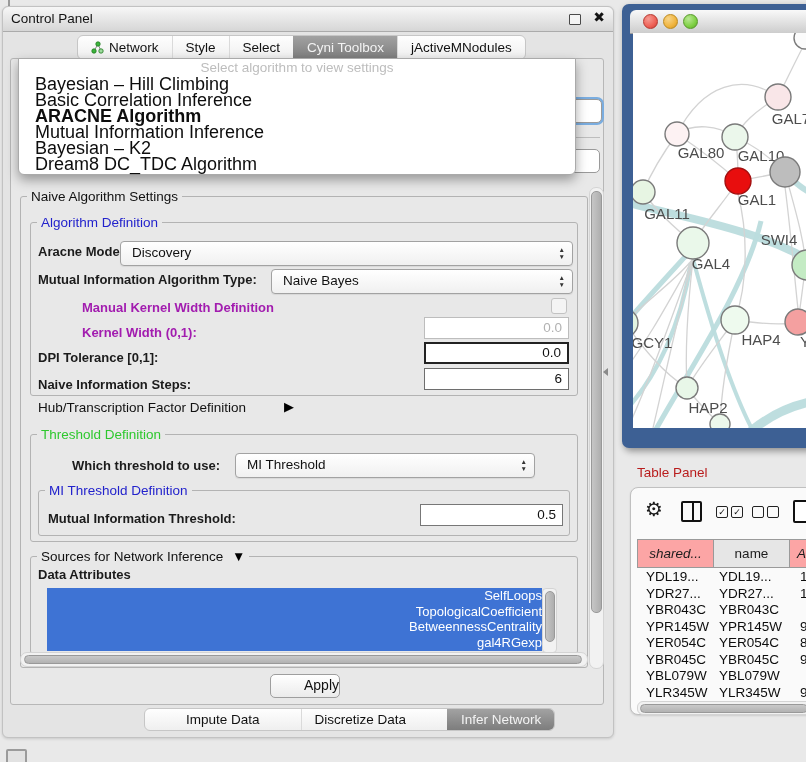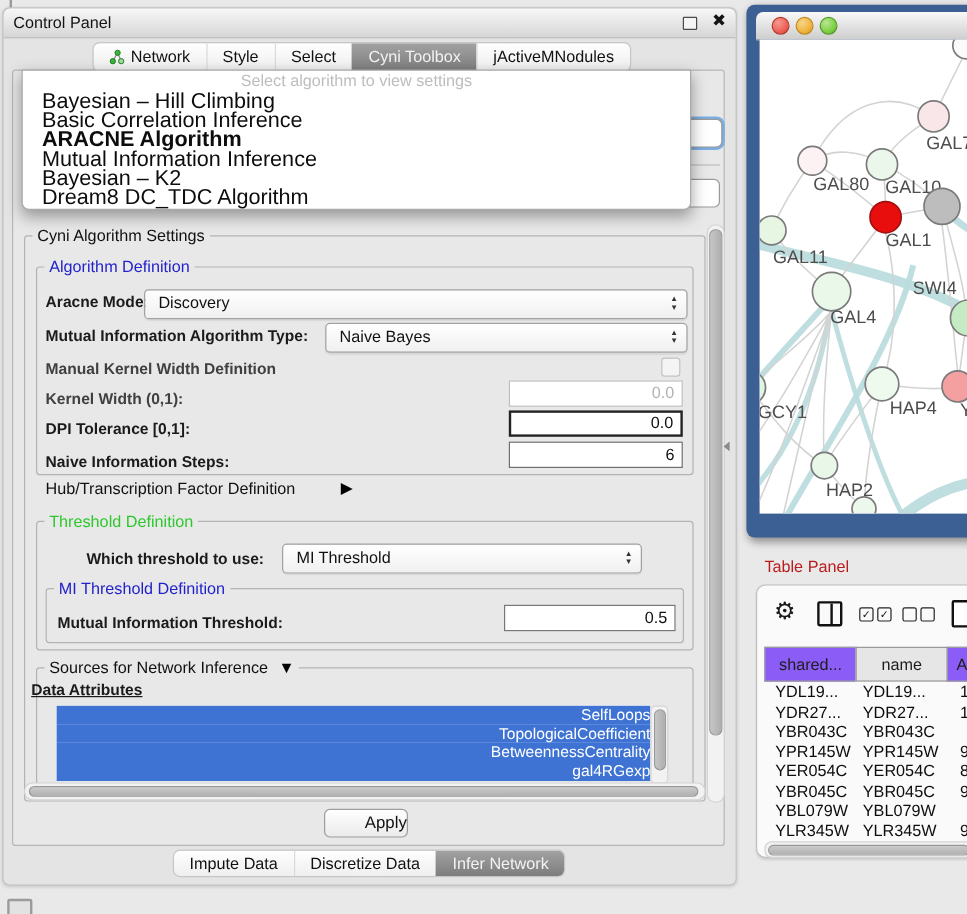--- a/index.html
+++ b/index.html
@@ -15,40 +15,40 @@
   .float-ic{position:absolute;right:32px;top:7px;width:10px;height:9px;border:1.6px solid #4a4a4a;border-radius:1px;background:#f4f4f4;}
   .close-ic{position:absolute;right:8px;top:2px;font-size:14px;font-weight:bold;color:#141414;}
   
   .tabs{position:absolute;display:flex;align-items:stretch;height:23px;
         background:linear-gradient(#fefefe,#efefef);border:1px solid #c6c6c6;border-radius:6px;z-index:5;overflow:hidden;}
   .tab{padding:0 13px;font-size:13.5px;line-height:23px;white-space:nowrap;border-left:1px solid #dadada;display:flex;align-items:center;gap:5px;}
   .tab:first-child{border-left:none;}
   .tab.sel{background:linear-gradient(#a2a2a2,#7d7d7d);color:#f3f3f3;border-left-color:transparent;}
   .toptabs{left:77px;top:35px;}
   .bottabs{left:144px;top:708px;height:21px;}
-  .bottabs .tab{line-height:21px;}
+  .bottabs .tab{line-height:21px;margin-left:28px;}
   
   .content{position:absolute;left:10px;top:58px;width:592px;height:645px;background:#e8e8e8;
            border:1px solid #b7b7b7;border-radius:3px;}
   
   .sliver-combo{position:absolute;background:#fff;border:1px solid #9a9a9a;border-radius:5px;height:22px;}
   .focusring{box-shadow:0 0 0 2px #7aade0;}
   
   .dd{position:absolute;left:18px;top:58px;width:556px;background:#fff;border:1px solid #aaa;
       border-radius:1px 1px 6px 6px;box-shadow:0 5px 12px rgba(0,0,0,.35);z-index:40;padding-bottom:2px;}
   .dd-hint{height:17px;line-height:17px;text-align:center;color:#bdbdbd;font-size:13.5px;}
   .dd-item{height:16px;line-height:16px;font-size:18px;padding-left:16px;white-space:nowrap;color:#0d0d0d;}
   .dd-item.bold{font-weight:bold;}
   
   .group{position:absolute;border:1px solid #b3b3b3;border-radius:3px;}
   .gtitle{position:absolute;top:-8px;left:6px;background:#e8e8e8;padding:0 4px;font-size:13.5px;white-space:nowrap;}
   .blue{color:#2222cc;}
   .green{color:#2ec82e;}
   .lbl{position:absolute;font-weight:bold;font-size:13px;white-space:nowrap;color:#1b1b1b;}
-  .lbl.dis{color:#404040;}
+  .lbl.dis{color:#a21caf;margin-left:44px;}
   .plain{font-weight:normal;font-size:13.5px;color:#111;}
   .combo{position:absolute;background:linear-gradient(#ffffff,#f0f0f0);border:1px solid #a2a2a2;border-radius:4px;
          font-size:13.5px;line-height:22px;padding-left:11px;box-shadow:0 1px 1px rgba(0,0,0,.07);white-space:nowrap;}
   .combo .arr{position:absolute;right:7px;top:4px;font-size:6.5px;line-height:7px;color:#333;text-align:center;}
   .tfield{position:absolute;background:#fff;border:1px solid #6e6e6e;font-size:13.5px;text-align:right;
           padding-right:6px;line-height:20px;color:#111;}
   .tfield.dis{border-color:#bdbdbd;color:#b2b2b2;}
   .tfield.focus{border:2px solid #222;line-height:18px;}
   .checkbox{position:absolute;width:14px;height:14px;border:1px solid #c2c2c2;border-radius:3px;background:#f4f4f4;}
   
@@ -76,21 +76,21 @@
           border:1px solid #c0c0c0;border-radius:8px;box-shadow:0 1px 2px rgba(0,0,0,.12);}
   .ticon{position:absolute;color:#1a1a1a;}
   .colsicon{width:17px;height:17px;border:2.4px solid #111;border-radius:2px;}
   .colsicon:after{content:"";position:absolute;left:50%;top:0;bottom:0;width:2.4px;background:#111;}
   .cbpair{display:flex;gap:3px;}
   .cb{width:10px;height:10px;border:1.6px solid #222;border-radius:2px;font-size:9px;line-height:10px;text-align:center;color:#111;}
   .docicon{width:15px;height:19px;border:2.4px solid #111;border-radius:2px;background:#fff;}
   .thead{position:absolute;left:6px;top:51px;height:29px;display:flex;}
   .hcell{height:27px;border:1px solid #9a9a9a;margin-left:-1px;background:#e6e6e6;
          font-size:13.5px;line-height:27px;text-align:center;color:#1d1d1d;white-space:nowrap;overflow:hidden;}
-  .hcell.hl{background:#8b5cf6;}
+  .hcell.hl{background:#fca5a5;font-style:italic;}
   .hc0{width:75px;margin-left:0;}
   .hc1{width:75px;}
   .hc2{width:110px;text-align:left;padding-left:7px;}
   .tbody{position:absolute;left:6px;top:81px;width:252px;height:131px;overflow:hidden;}
   .trow{height:16.5px;display:flex;}
   .tcell{font-size:13.5px;line-height:16.5px;white-space:nowrap;overflow:hidden;color:#0d0d0d;}
   .c0{width:73px;padding-left:9px;}
   .c1{width:76px;}
   .c2{padding-left:5px;}
   .splitter-arrow{position:absolute;left:603px;top:368px;width:0;height:0;
@@ -148,21 +148,21 @@
 
   <div class="dd-item">Bayesian – Hill Climbing</div>
       <div class="dd-item">Basic Correlation Inference</div>
       <div class="dd-item bold">ARACNE Algorithm</div>
       <div class="dd-item">Mutual Information Inference</div>
       <div class="dd-item">Bayesian – K2</div>
       <div class="dd-item">Dream8 DC_TDC Algorithm</div>
     </div>
 
   <div class="group" style="left:20px;top:196px;width:566px;height:470px;">
-    <span class="gtitle">Cyni Algorithm Settings</span>
+    <span class="gtitle">Naive Algorithm Settings</span>
   </div>
 
   <div class="sb-track" style="left:589px;top:187px;width:13px;height:480px;">
     <div class="sb-thumb" style="left:1px;top:3px;width:9px;height:420px;"></div>
   </div>
 
   <div class="group" style="left:30px;top:222px;width:546px;height:172px;">
     <span class="gtitle blue">Algorithm Definition</span>
   </div>
   <span class="lbl" style="left:38px;top:244px;">Aracne Mode:</span>
@@ -209,21 +209,21 @@
   </div>
   <span class="lbl" style="left:48px;top:511px;">Mutual Information Threshold:</span>
   <div class="tfield" style="left:420px;top:504px;width:135px;height:20px;border-color:#777;">0.5</div>
 
   <div class="group" style="left:30px;top:556px;width:546px;height:96px;">
     <span class="gtitle">
       <span>Sources for Network Inference</span>
       <span style="margin-left:5px;color:#000;">▼</span>
     </span>
   </div>
-  <span class="lbl" style="left:26px;top:567px;text-decoration:underline;">Data Attributes</span>
+  <span class="lbl" style="left:38px;top:567px;">Data Attributes</span>
   <div class="attrlist" style="left:47px;top:588px;width:495px;height:63px;">
 
   <div class="attr-item bold">SelfLoops</div>
       <div class="attr-item bold">TopologicalCoefficient</div>
       <div class="attr-item bold">BetweennessCentrality</div>
       <div class="attr-item bold">gal4RGexp</div>
     </div>
   <div class="sb-track" style="left:542px;top:588px;width:13px;height:63px;border-radius:4px;">
     <div class="sb-thumb" style="left:1.5px;top:2px;width:8px;height:49px;"></div>
   </div>

